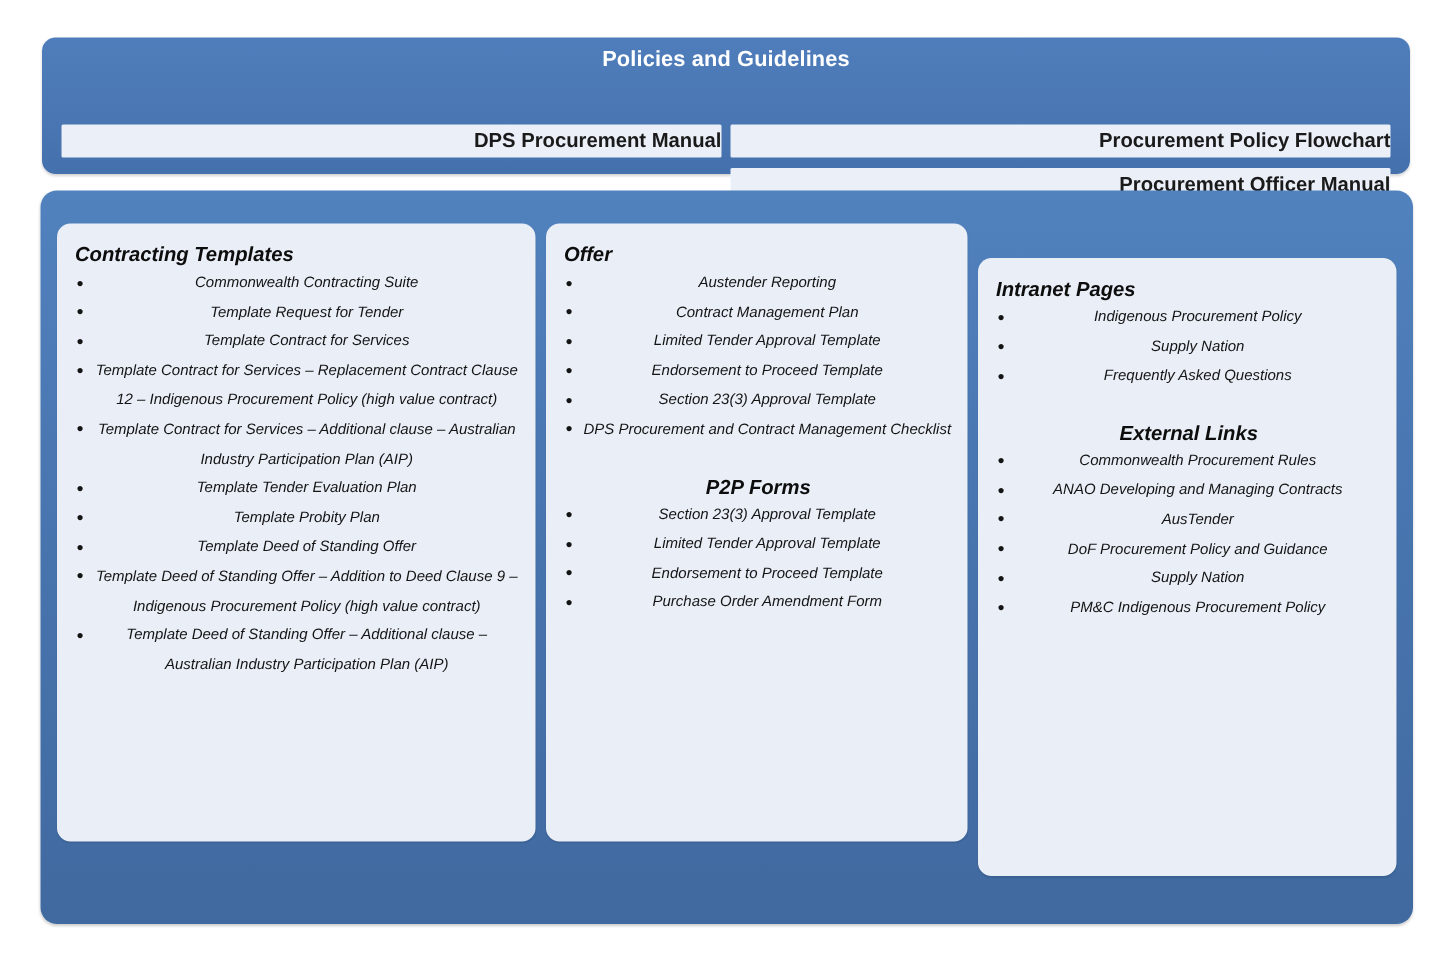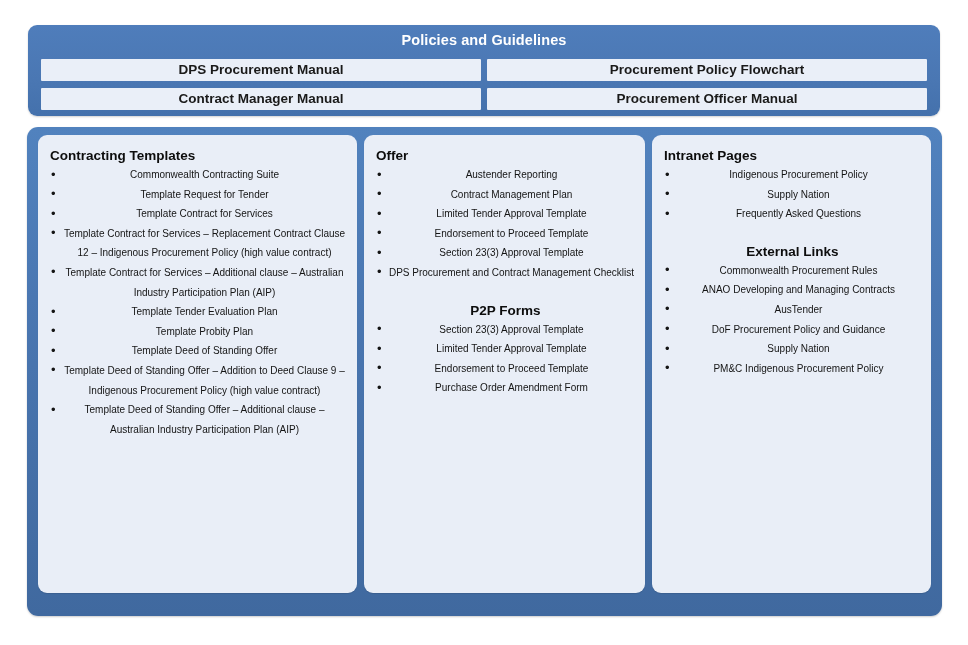--- a/index.html
+++ b/index.html
@@ -48,24 +48,25 @@
     line-height: 19px;
   }
 
   .header-btn {
     position: absolute;
     background: #EAEFF8;
     border-radius: 1px;
     color: #1a1a1a;
     font-size: 13.5px;
     font-weight: bold;
-    text-align: center;
+    text-align: right;
     line-height: 22px;
     height: 22px;
     box-sizing: border-box;
+    margin-top: 24px;
   }
   .hb-r1 { top: 34px; }
   .hb-r2 { top: 63px; }
   .hb-left  { left: 13px;  width: 440px; }
   .hb-right { left: 459px; width: 440px; }
 
   
   .body-panel {
     position: absolute;
     left: 27px;
@@ -74,32 +75,33 @@
     height: 489px;
     background: linear-gradient(180deg, #5182BE 0%, #4A77B2 35%, #40699F 100%);
     border-radius: 11px;
     box-shadow: 0 1px 2px rgba(0,0,0,0.2);
     box-sizing: border-box;
   }
 
   
   .col-card {
     position: absolute;
-    top: 8px;
-    height: 458px;
+    top: 22px;
+    height: 412px;
     background: #E9EEF7;
     border-radius: 9px;
     box-sizing: border-box;
     padding: 11px 10px 8px 12px;
     overflow: hidden;
     box-shadow: 0 1px 1px rgba(0,0,0,0.10);
+    font-style: italic;
   }
   .col-1 { left: 11px;  width: 319px; }
   .col-2 { left: 337px; width: 281px; }
-  .col-3 { left: 625px; width: 279px; }
+  .col-3 { left: 625px; width: 279px; margin-top: 23px; }
 
   .col-heading {
     font-size: 13.5px;
     font-weight: bold;
     color: #0d0d0d;
     line-height: 19px;
     margin: 0 0 0px 0;
   }
   .col-heading.spaced {
     margin-top: 18px;
@@ -134,21 +136,20 @@
 
 <div id="diagram">
 
   <div class="header-panel">
     <div class="header-title">Policies and Guidelines</div>
 
     <div class="header-btn hb-r1 hb-left">DPS Procurement Manual</div>
 
     <div class="header-btn hb-r1 hb-right">Procurement Policy Flowchart</div>
 
-    <div class="header-btn hb-r2 hb-left">Contract Manager Manual</div>
 
     <div class="header-btn hb-r2 hb-right">Procurement Officer Manual</div>
   </div>
 
   <div class="body-panel">
 
     <div class="col-card col-1">
       <div>
           <div class="col-heading">Contracting Templates</div>
           <ul class="bullets">

